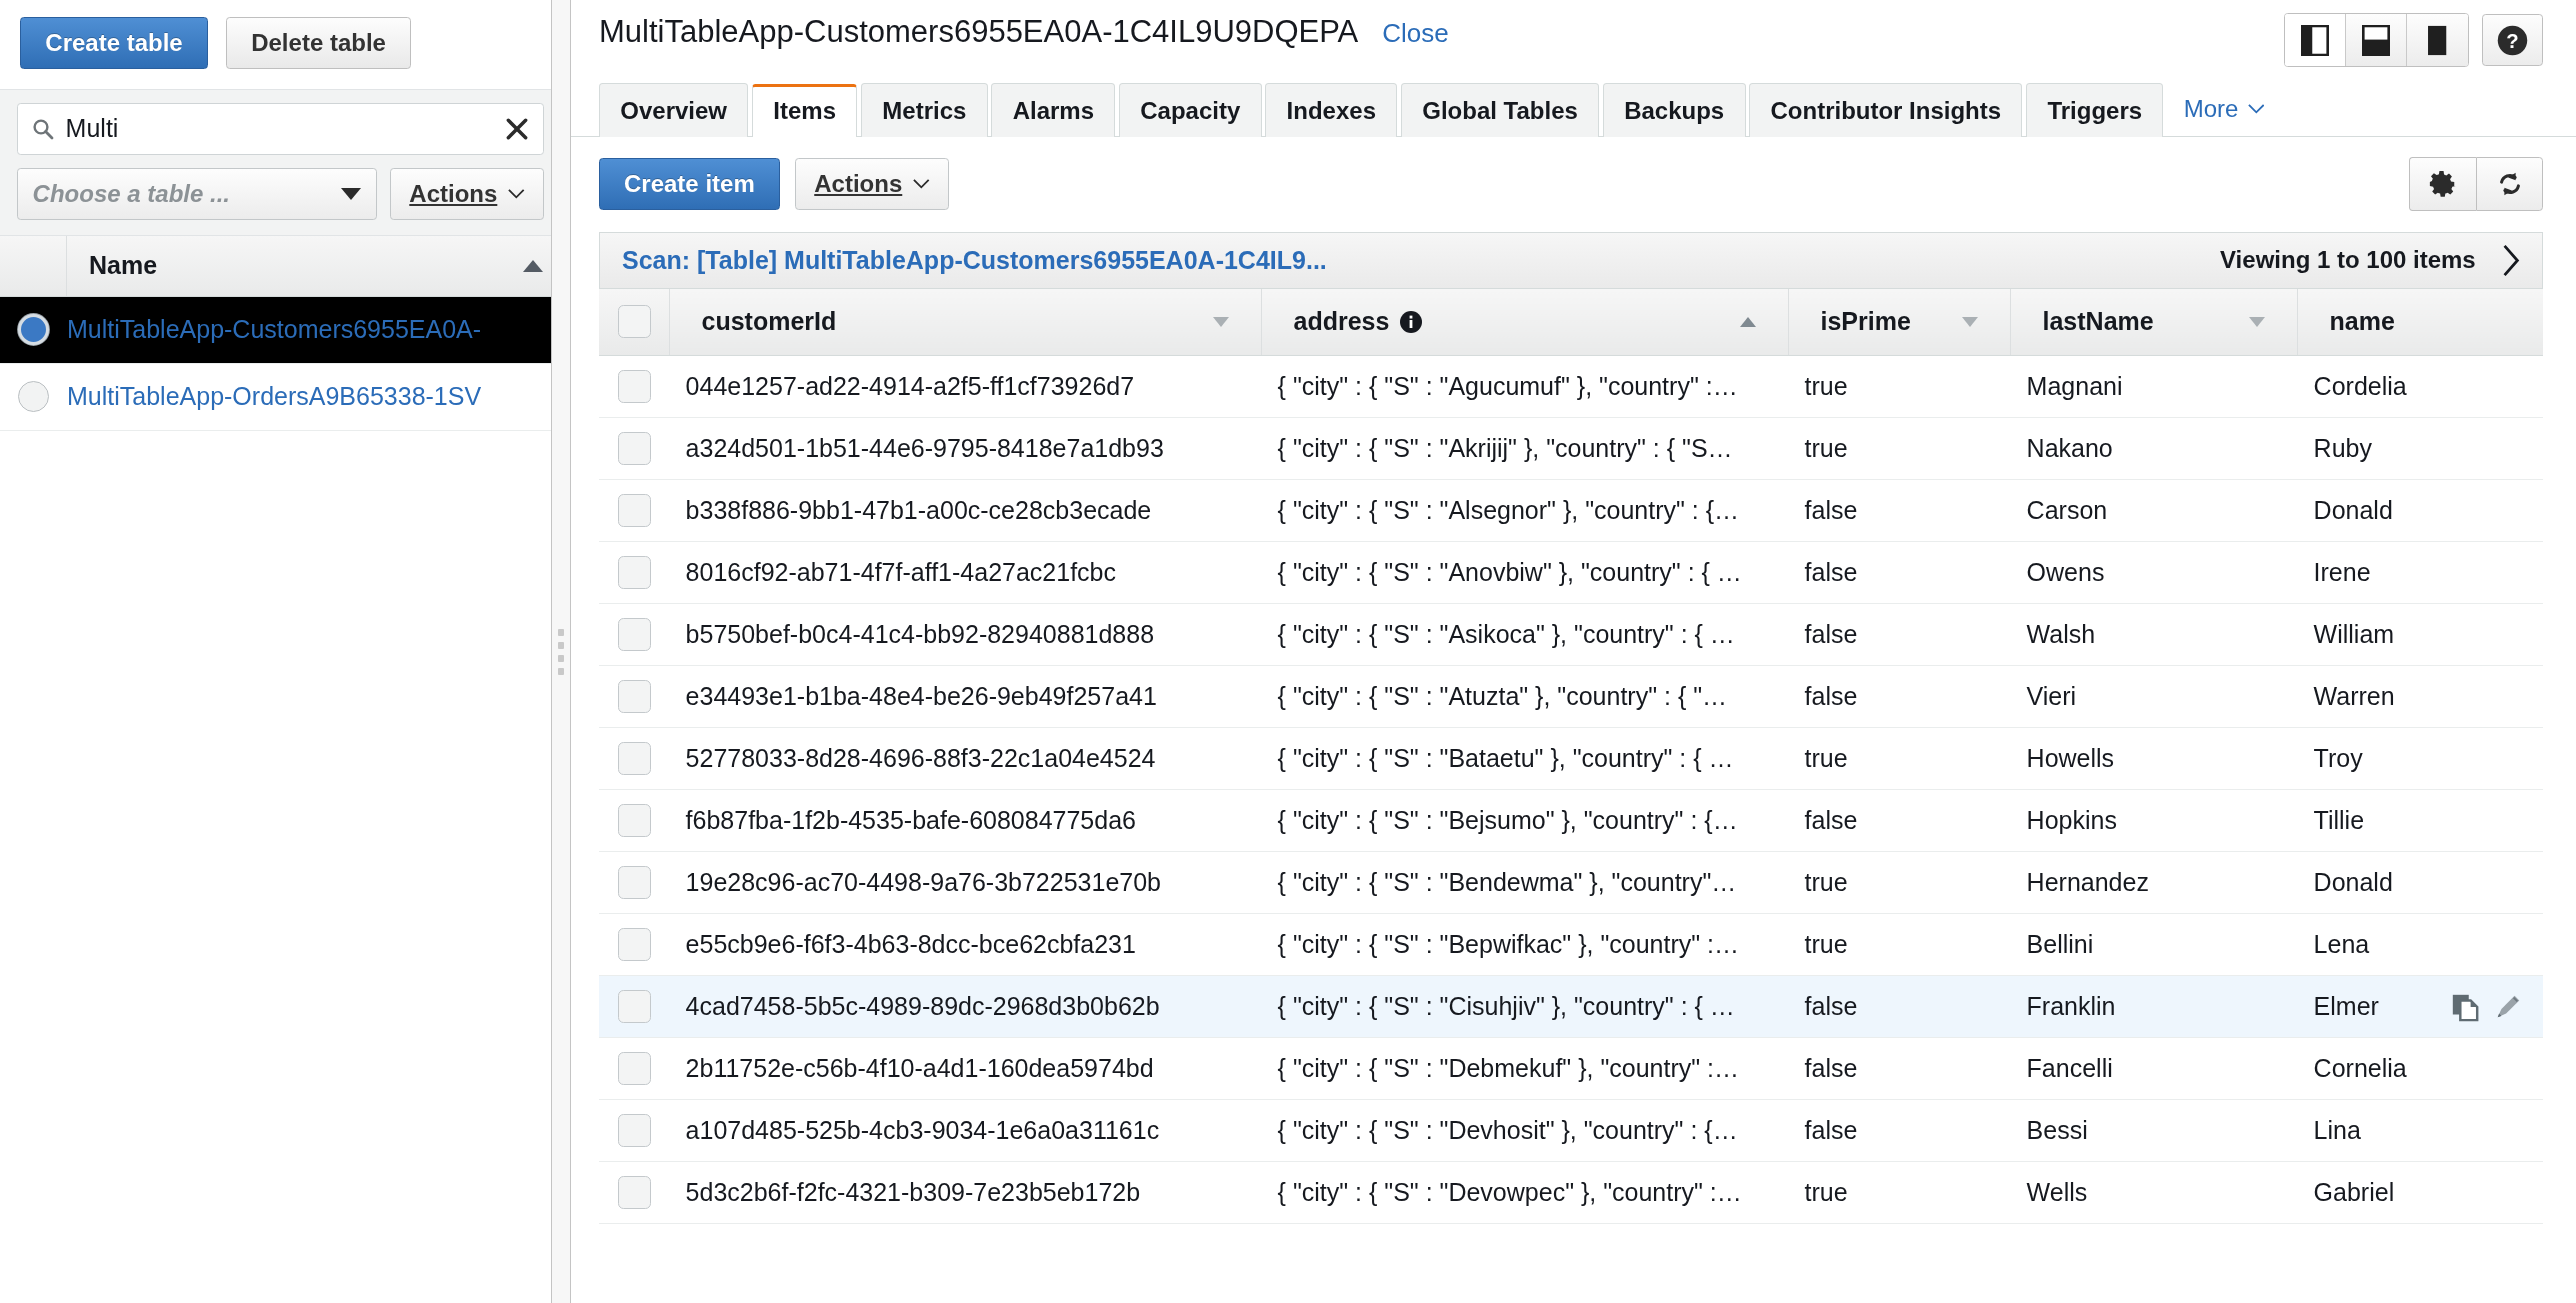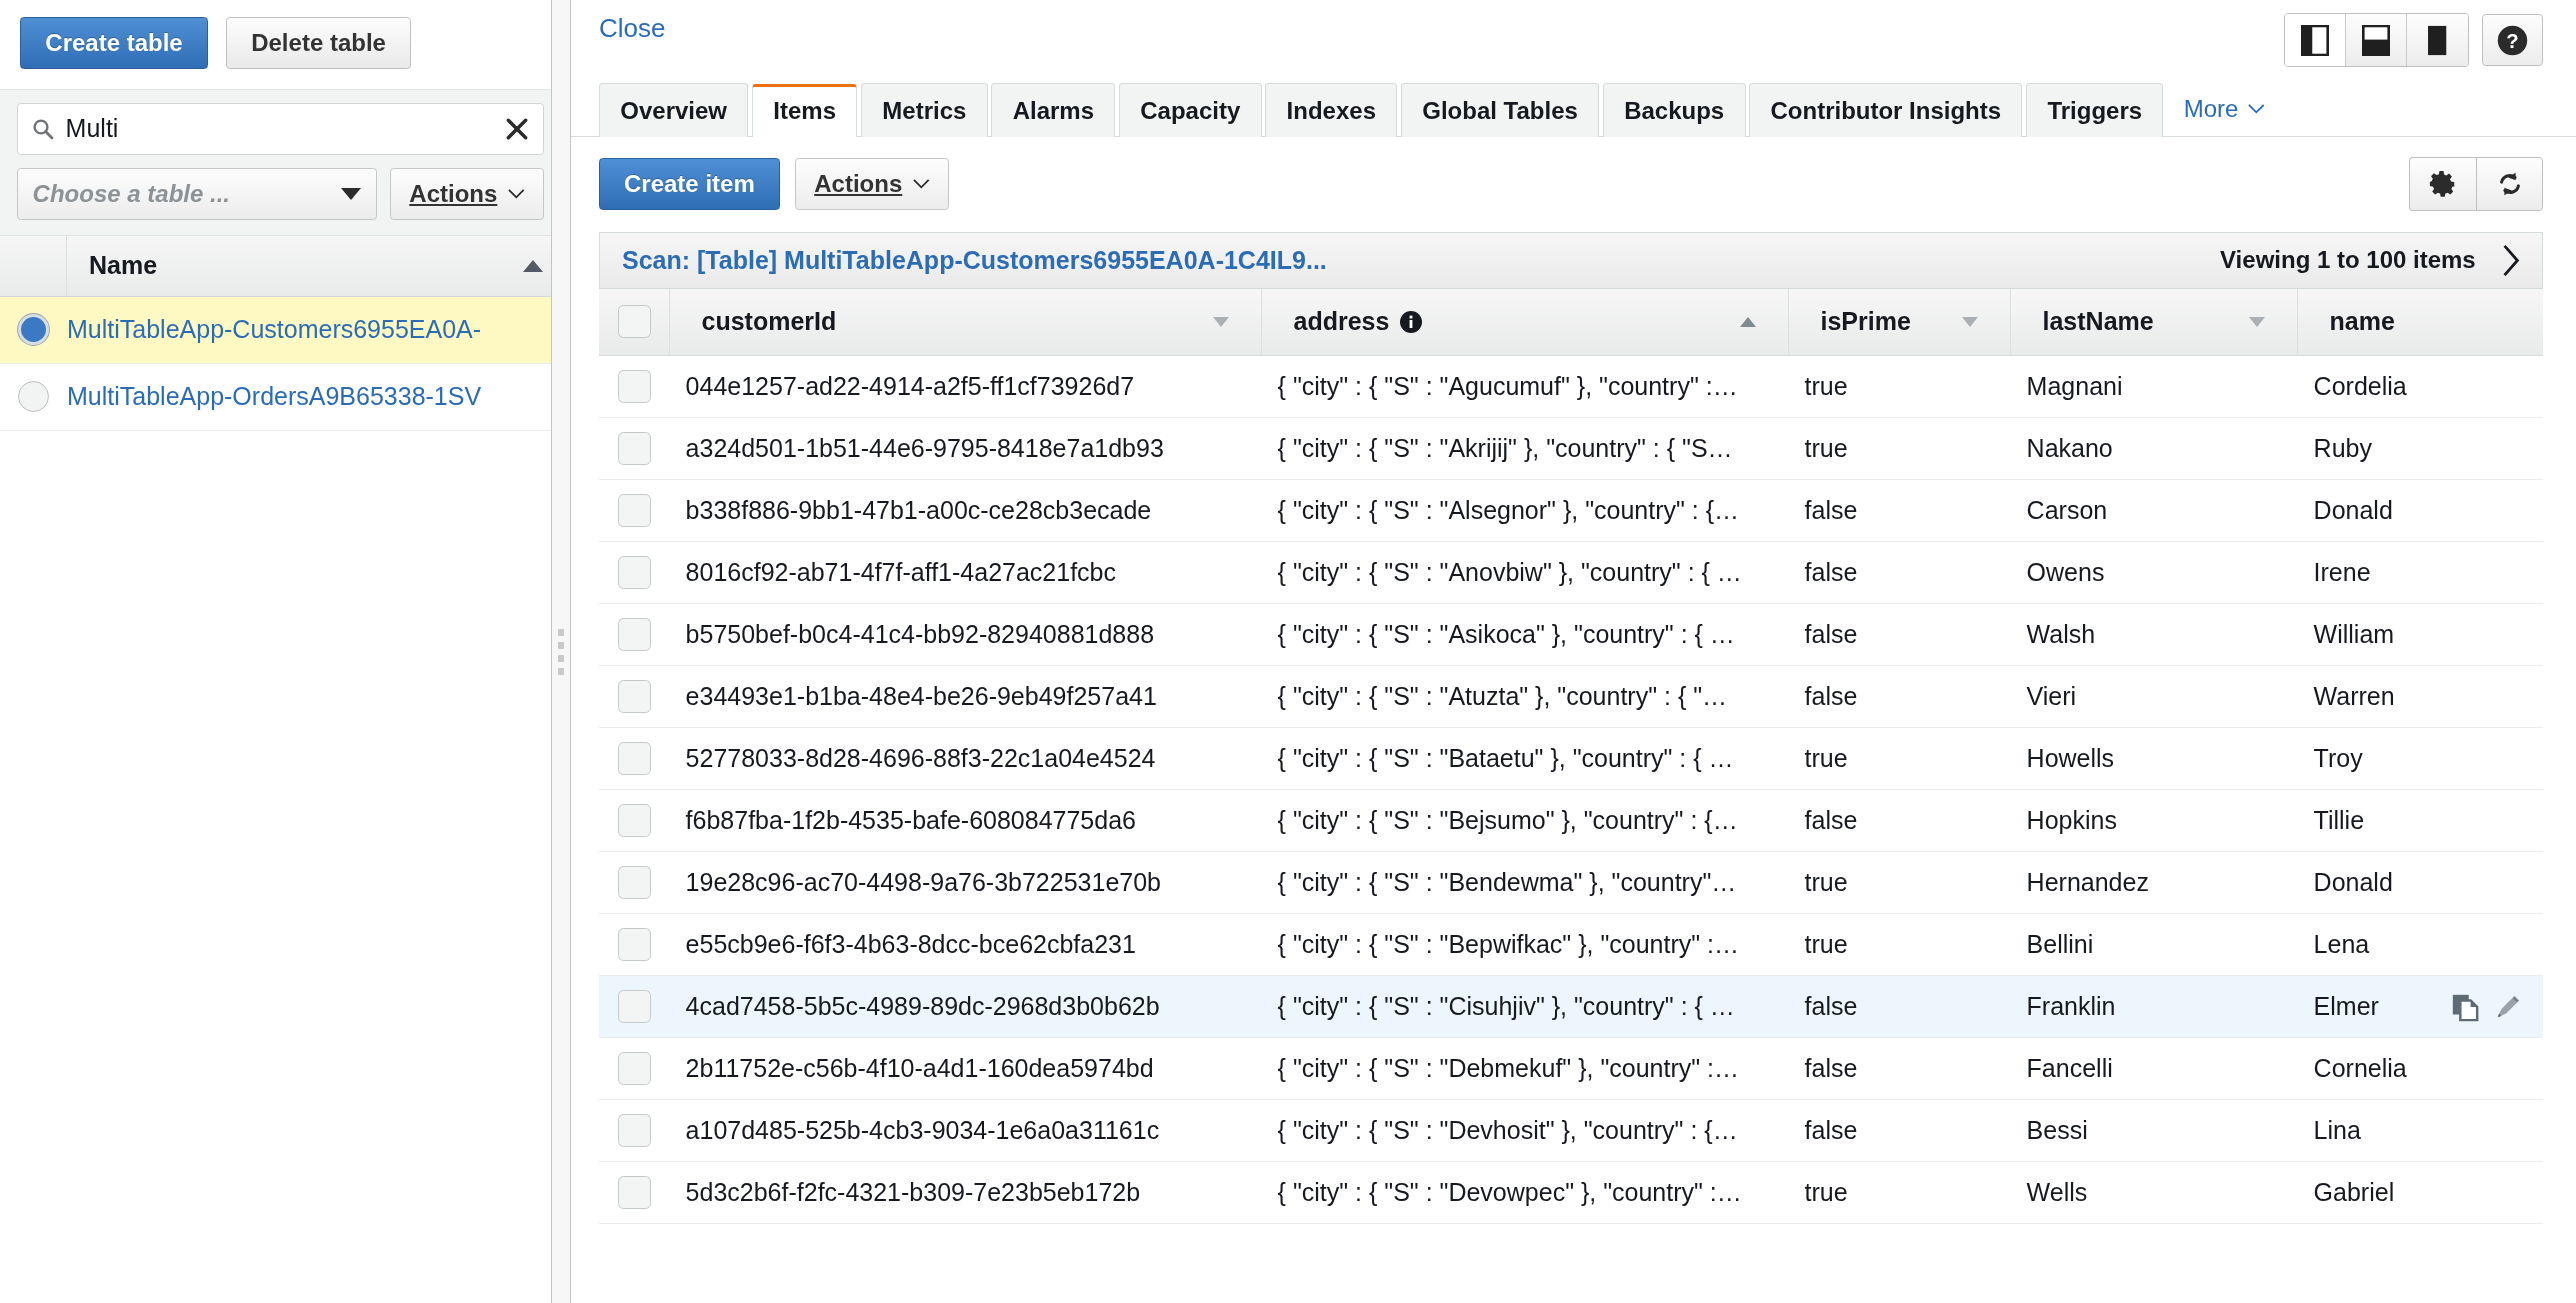--- a/index.html
+++ b/index.html
@@ -105,21 +105,21 @@
     flex: 1; display: flex; align-items: center; justify-content: space-between;
     padding: 0 18.5px 0 22px; height: 100%;
   }
   .tl-name-col .lbl { font-size: 25px; font-weight: bold; color: #16191f; }
   .sort-asc { width: 0; height: 0; border-left: 10.2px solid transparent;
     border-right: 10.2px solid transparent; border-bottom: 12px solid #545b64; }
   .tl-row {
     display: flex; align-items: center; height: 67px;
     border-bottom: 0.9px solid #eaeded; cursor: pointer;
   }
-  .tl-row.selected { background: #fef9c3; }
+  .tl-row.selected { background: #000000; }
   .tl-row .rc { width: 67px; flex: 0 0 67px; display: flex; align-items: center; justify-content: center; }
   .radio {
     width: 31px; height: 31px; border-radius: 50%;
     border: 0.9px solid #babfc2; background: #f2f3f3;
   }
   .radio.on { background: #3b79c4; border: 3.7px solid #d6dde3; box-shadow: 0 0 0 0.9px #9aa3a9; }
   .tl-row .nm {
     flex: 1; font-size: 25px; color: #2b6cb8;
     white-space: nowrap; overflow: hidden; padding-right: 3.7px;
   }
@@ -310,20 +310,21 @@
           <i></i>
           <i></i>
       </span>
     </div>
   </div>
 
   <div class="right-panel">
 
     <div class="rp-header">
       <div class="title-wrap">
+        <div class="page-title">MultiTableApp-Customers6955EA0A-1C4IL9U9DQEPA</div>
         <div class="close-link">Close</div>
       </div>
       <div class="hdr-icons">
         <div class="icon-group">
           <div class="icon-btn active">
             <svg width="28" height="31" viewBox="0 0 30 34">
               <rect x="1" y="1" width="28" height="32" fill="#ffffff" stroke="#1f1f1f" stroke-width="3"></rect>
               <rect x="1" y="1" width="11" height="32" fill="#1f1f1f"></rect>
             </svg>
           </div>

